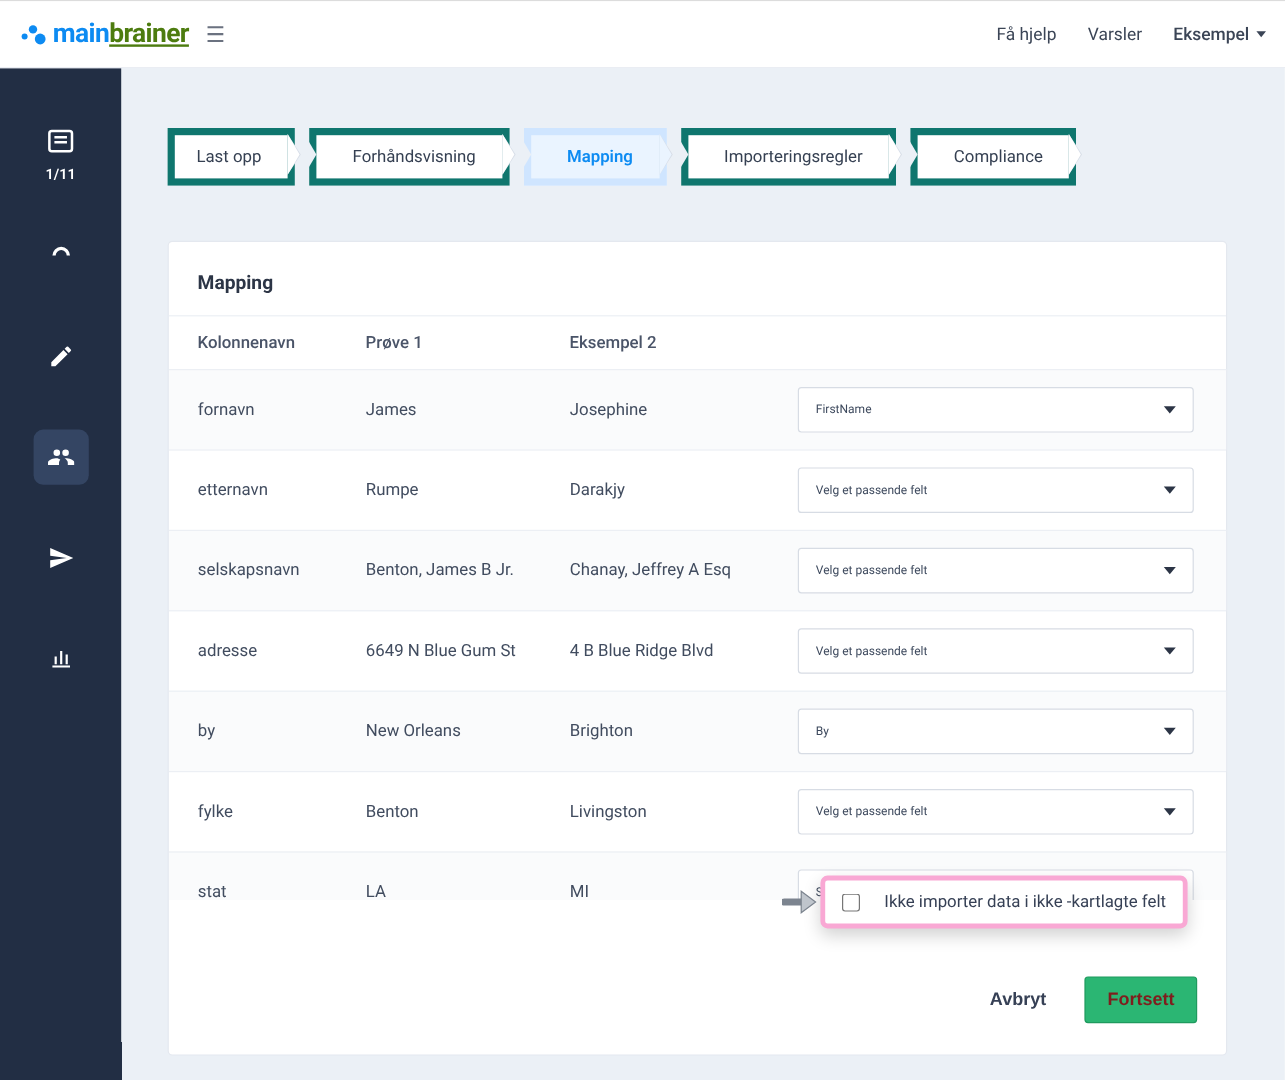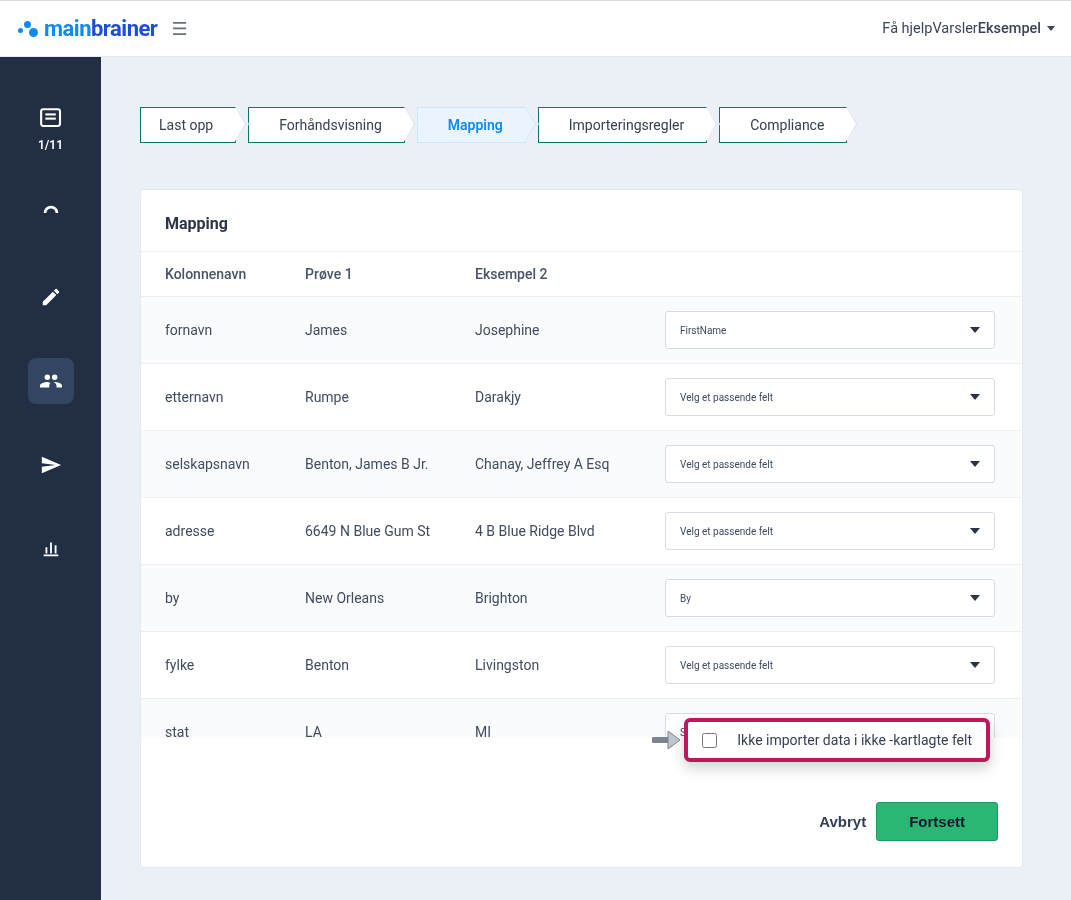--- a/index.html
+++ b/index.html
@@ -8,39 +8,39 @@
   
   .topbar { position:absolute; top:0; left:0; right:0; height:56px; background:#fff; display:flex; align-items:center; padding:0 16px; border-bottom:1px solid #e5e9f0; z-index:20;}
   .logo { display:flex; align-items:center; gap:6px; }
   .logo-dots { width:22px; height:22px; position:relative; }
   .logo-dots span { position:absolute; border-radius:50%; background:#0d8bf2; }
   .logo-dots .d1 { width:5px; height:5px; left:2px; top:10px;}
   .logo-dots .d2 { width:7px; height:7px; left:8px; top:3px;}
   .logo-dots .d3 { width:9px; height:9px; left:13px; top:10px;}
   .logo-text { font-size:22px; font-weight:700; letter-spacing:-0.5px;}
   .logo-text .main { color:#0d8bf2;}
-  .logo-text .brainer { color:#1d4ed8;}
+  .logo-text .brainer { color:#4d7c0f;text-decoration:underline;}
   .hamburger { margin-left:14px; color:#6b7280; font-size:18px; cursor:pointer;}
-  .top-right { margin-left:auto; display:flex; align-items:center; font-size:14.5px; color:#3b4556;}
+  .top-right { margin-left:auto; display:flex; align-items:center; gap:26px; font-size:14.5px; color:#3b4556;}
   .top-right .link { cursor:pointer; }
   .user-dd { display:flex; align-items:center; gap:6px; cursor:pointer; font-weight:500;}
   .caret-down { display:inline-block; width:0; height:0; border-left:4px solid transparent; border-right:4px solid transparent; border-top:5px solid #3b4556;}
   
   .sidebar { position:absolute; top:56px; left:0; bottom:0; width:101px; background:#222e44; color:#aeb8cc; display:flex; flex-direction:column; align-items:center; padding-top:48px; gap:38px; z-index:10;}
   .side-first { display:flex; flex-direction:column; align-items:center; gap:8px; color:#fff;}
   .side-first .cnt { font-size:12px; font-weight:600;}
   .side-item { width:46px; height:46px; display:flex; align-items:center; justify-content:center; border-radius:8px; cursor:pointer;}
   .side-item.active { background:#344563;}
   .side-item svg { width:22px; height:22px; fill:#fff;}
   
   .content { position:absolute; top:56px; left:82px; right:0; bottom:0; background:#ebf0f6; overflow:auto;}
   .inner { padding:50px 48px 40px 58px; }
   
   .steps { display:flex; gap:12px; margin-bottom:46px; flex-wrap:nowrap;}
-  .step { position:relative; height:36px; background:#fff; display:flex; align-items:center; padding:0 22px 0 30px; font-size:14px; color:#354052; border:1px solid #0f766e; white-space:nowrap;}
+  .step { position:relative; height:48px; background:#fff; display:flex; align-items:center; padding:0 22px 0 30px; font-size:14px; color:#354052; border:6px solid #0f766e; white-space:nowrap;}
   .step:first-child { padding-left:18px;}
   .step.active { background:#eaf4ff; color:#0d8bf2; font-weight:600; border-color:#cfe5ff;}
   .step::before { content:""; position:absolute; left:-10px; top:-1px; width:0; height:0; border-top:17px solid transparent; border-bottom:17px solid transparent; border-left:10px solid #ebf0f6;}
   .step:first-child::before { display:none;}
   .step::after { content:""; position:absolute; right:-10px; top:-1px; width:0; height:0; border-top:17px solid transparent; border-bottom:17px solid transparent; border-left:10px solid #fff; z-index:2;}
   .step.active::after { border-left-color:#eaf4ff;}
   .step .edge { position:absolute; right:-11px; top:-1px; width:0; height:0; border-top:17px solid transparent; border-bottom:17px solid transparent; border-left:11px solid #d8dee8; z-index:1;}
   
   .card { background:#fff; border:1px solid #e4e8ef; border-radius:4px; padding:0 0 26px 0; position:relative;}
   .card-title { font-size:16px; font-weight:700; color:#2c3546; padding:24px 24px 18px 24px;}
@@ -52,28 +52,28 @@
   .tbl-body { max-height:442px; overflow-y:scroll; }
   .tbl-body::-webkit-scrollbar { width:10px;}
   .tbl-body::-webkit-scrollbar-thumb { background:#c5ccd6; border-radius:5px;}
   .tbl-body::-webkit-scrollbar-track { background:#f0f2f6;}
   .tbl-row { border-top:1px solid #eceff4; min-height:60px;}
   .tbl-row:nth-child(odd) { background:#fafbfc;}
   .select { border:1px solid #d7dce4; border-radius:3px; height:38px; display:flex; align-items:center; justify-content:space-between; padding:0 14px; font-size:10px; color:#3e4a5e; cursor:pointer; background:#fff; max-width:330px;}
   .select .arr { display:inline-block; width:0; height:0; border-left:5px solid transparent; border-right:5px solid transparent; border-top:6px solid #2c3546;}
   
   .card-bottom { position:relative; padding:40px 24px 0 24px; display:flex; justify-content:flex-end; align-items:center; gap:22px;}
-  .highlight-box { position:absolute; right:32px; top:-20px; border:4px solid #be185d; border-radius:6px; padding:10px 14px 10px 14px; background:#fff; display:flex; align-items:flex-end; gap:20px; box-shadow:0 6px 14px rgba(0,0,0,0.18);}
+  .highlight-box { position:absolute; right:32px; top:-20px; border:4px solid #f9a8d4; border-radius:6px; padding:10px 14px 10px 14px; background:#fff; display:flex; align-items:flex-end; gap:20px; box-shadow:0 6px 14px rgba(0,0,0,0.18);}
   .highlight-box input { width:15px; height:15px;}
   .highlight-box label { font-size:14px; color:#364055;}
   .hl-arrow { position:absolute; left:-36px; top:6px; }
   .btn { font-size:15px; font-weight:600; cursor:pointer;}
   .btn-cancel { color:#364055; background:none; border:none;}
-  .btn-continue { background:#2bb673; color:#0f172a; border:1px solid #1f9a5e; padding:10px 32px; border-radius:3px;}
-  .actions-row { display:flex; gap:10px; align-items:center; margin-top:24px;}
+  .btn-continue { background:#2bb673; color:#7f1d1d; border:1px solid #1f9a5e; padding:10px 18px; border-radius:3px;}
+  .actions-row { display:flex; gap:32px; align-items:center; margin-top:24px;}
 </style>
 </head>
 <body>
 
 <div class="app">
 
   <div class="topbar">
     <div class="logo">
       <div class="logo-dots">
           <span class="d1"></span>

